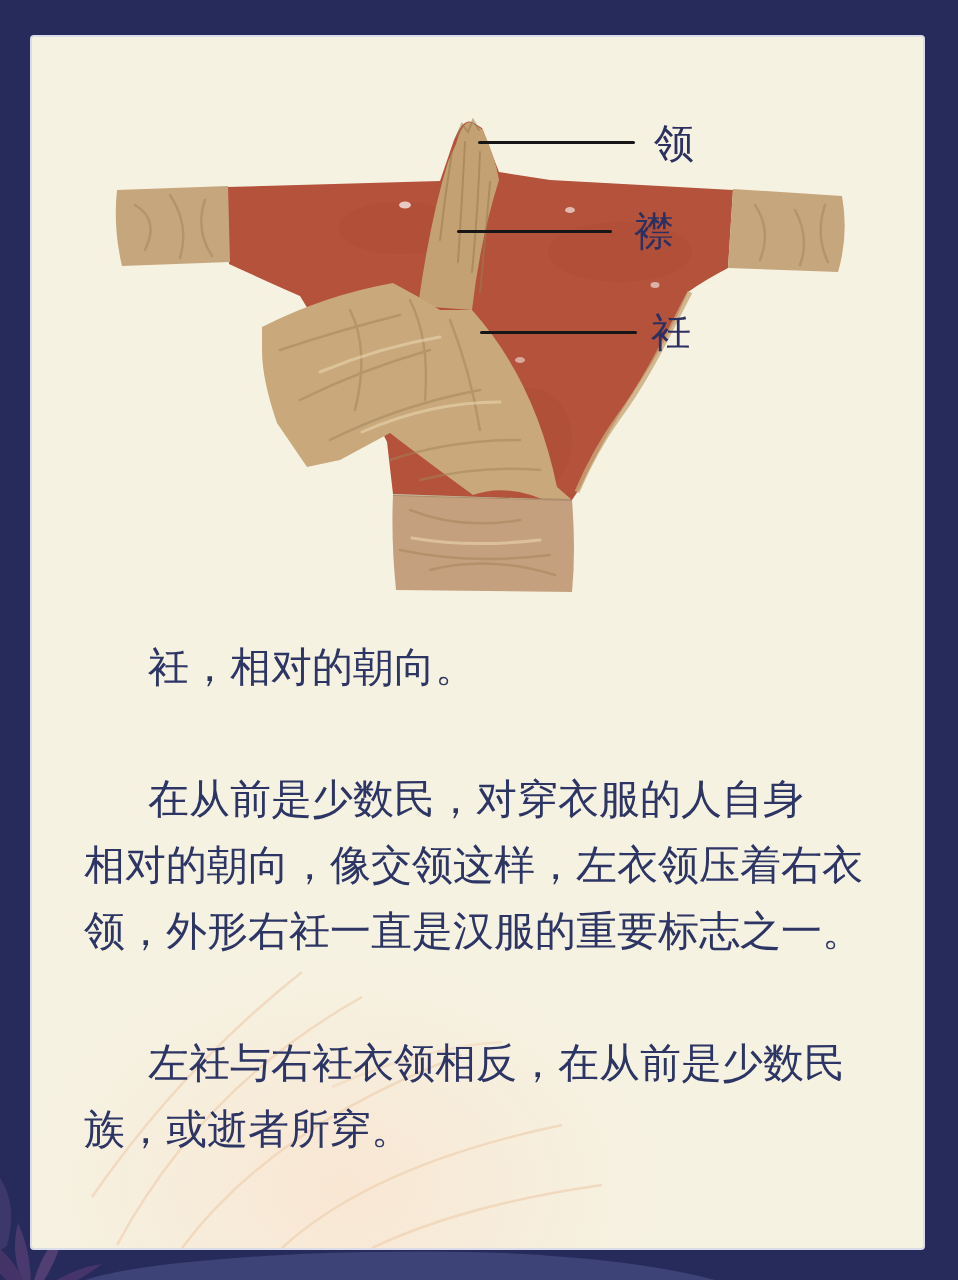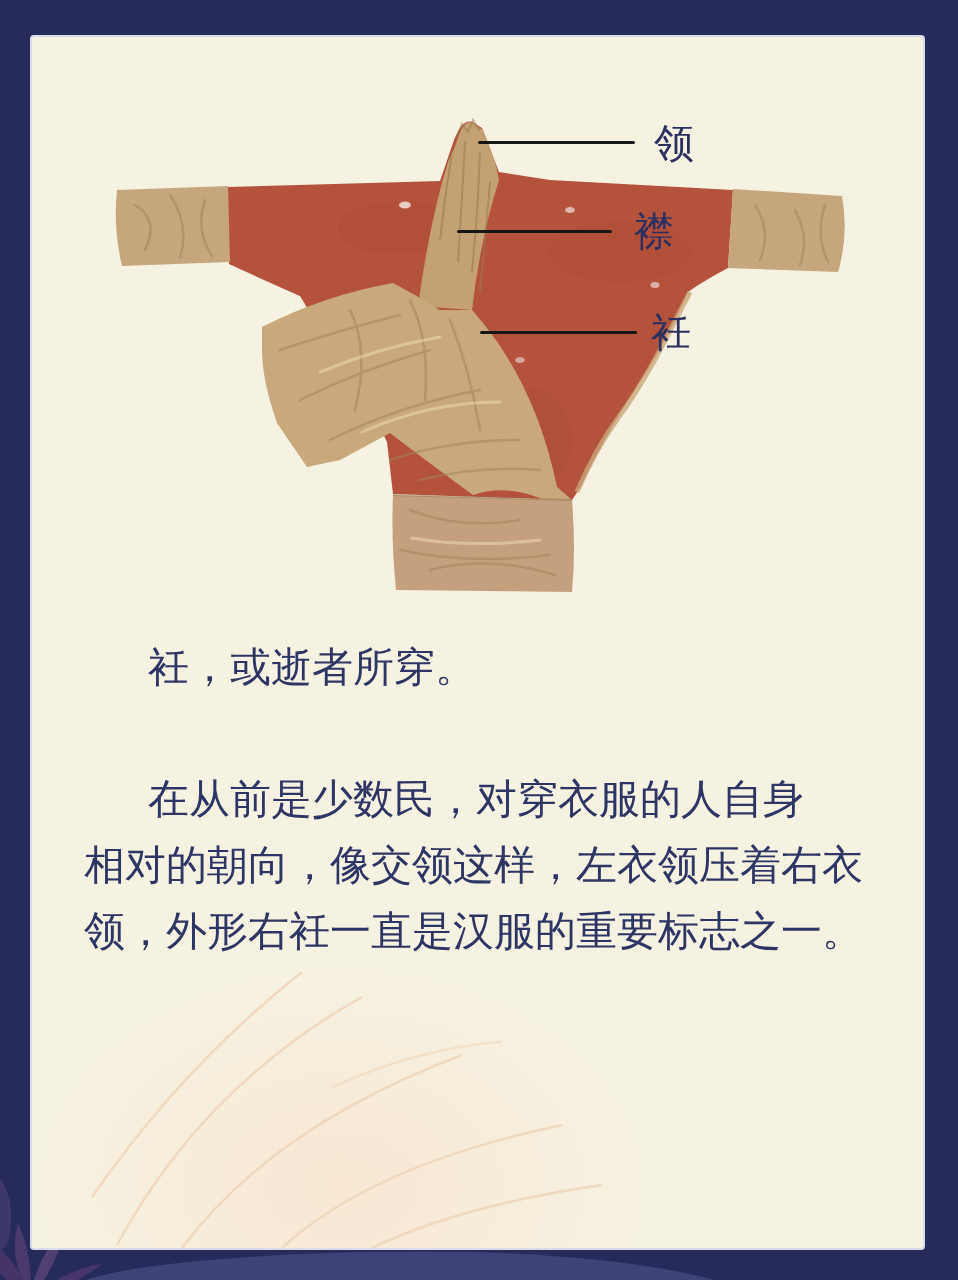--- a/index.html
+++ b/index.html
@@ -147,20 +147,22 @@
 
     <div class="leader l1"></div>
     <div class="leader l2"></div>
     <div class="leader l3"></div>
 
     <div class="part-label p1">领</div>
     <div class="part-label p2">襟</div>
     <div class="part-label p3">衽</div>
 
     <div class="article">
-      <p>衽，或逝者所穿。</p>
+      <p>衽，相对的朝向。</p>
       <p>在从前是少数民，对穿衣服的人自身
 相对的朝向，像交领这样，左衣领压着右衣
 领，外形右衽一直是汉服的重要标志之一。</p>
+      <p>左衽与右衽衣领相反，在从前是少数民
+族，或逝者所穿。</p>
     </div>
 
   </div>
 </div>
 
 </body></html>

